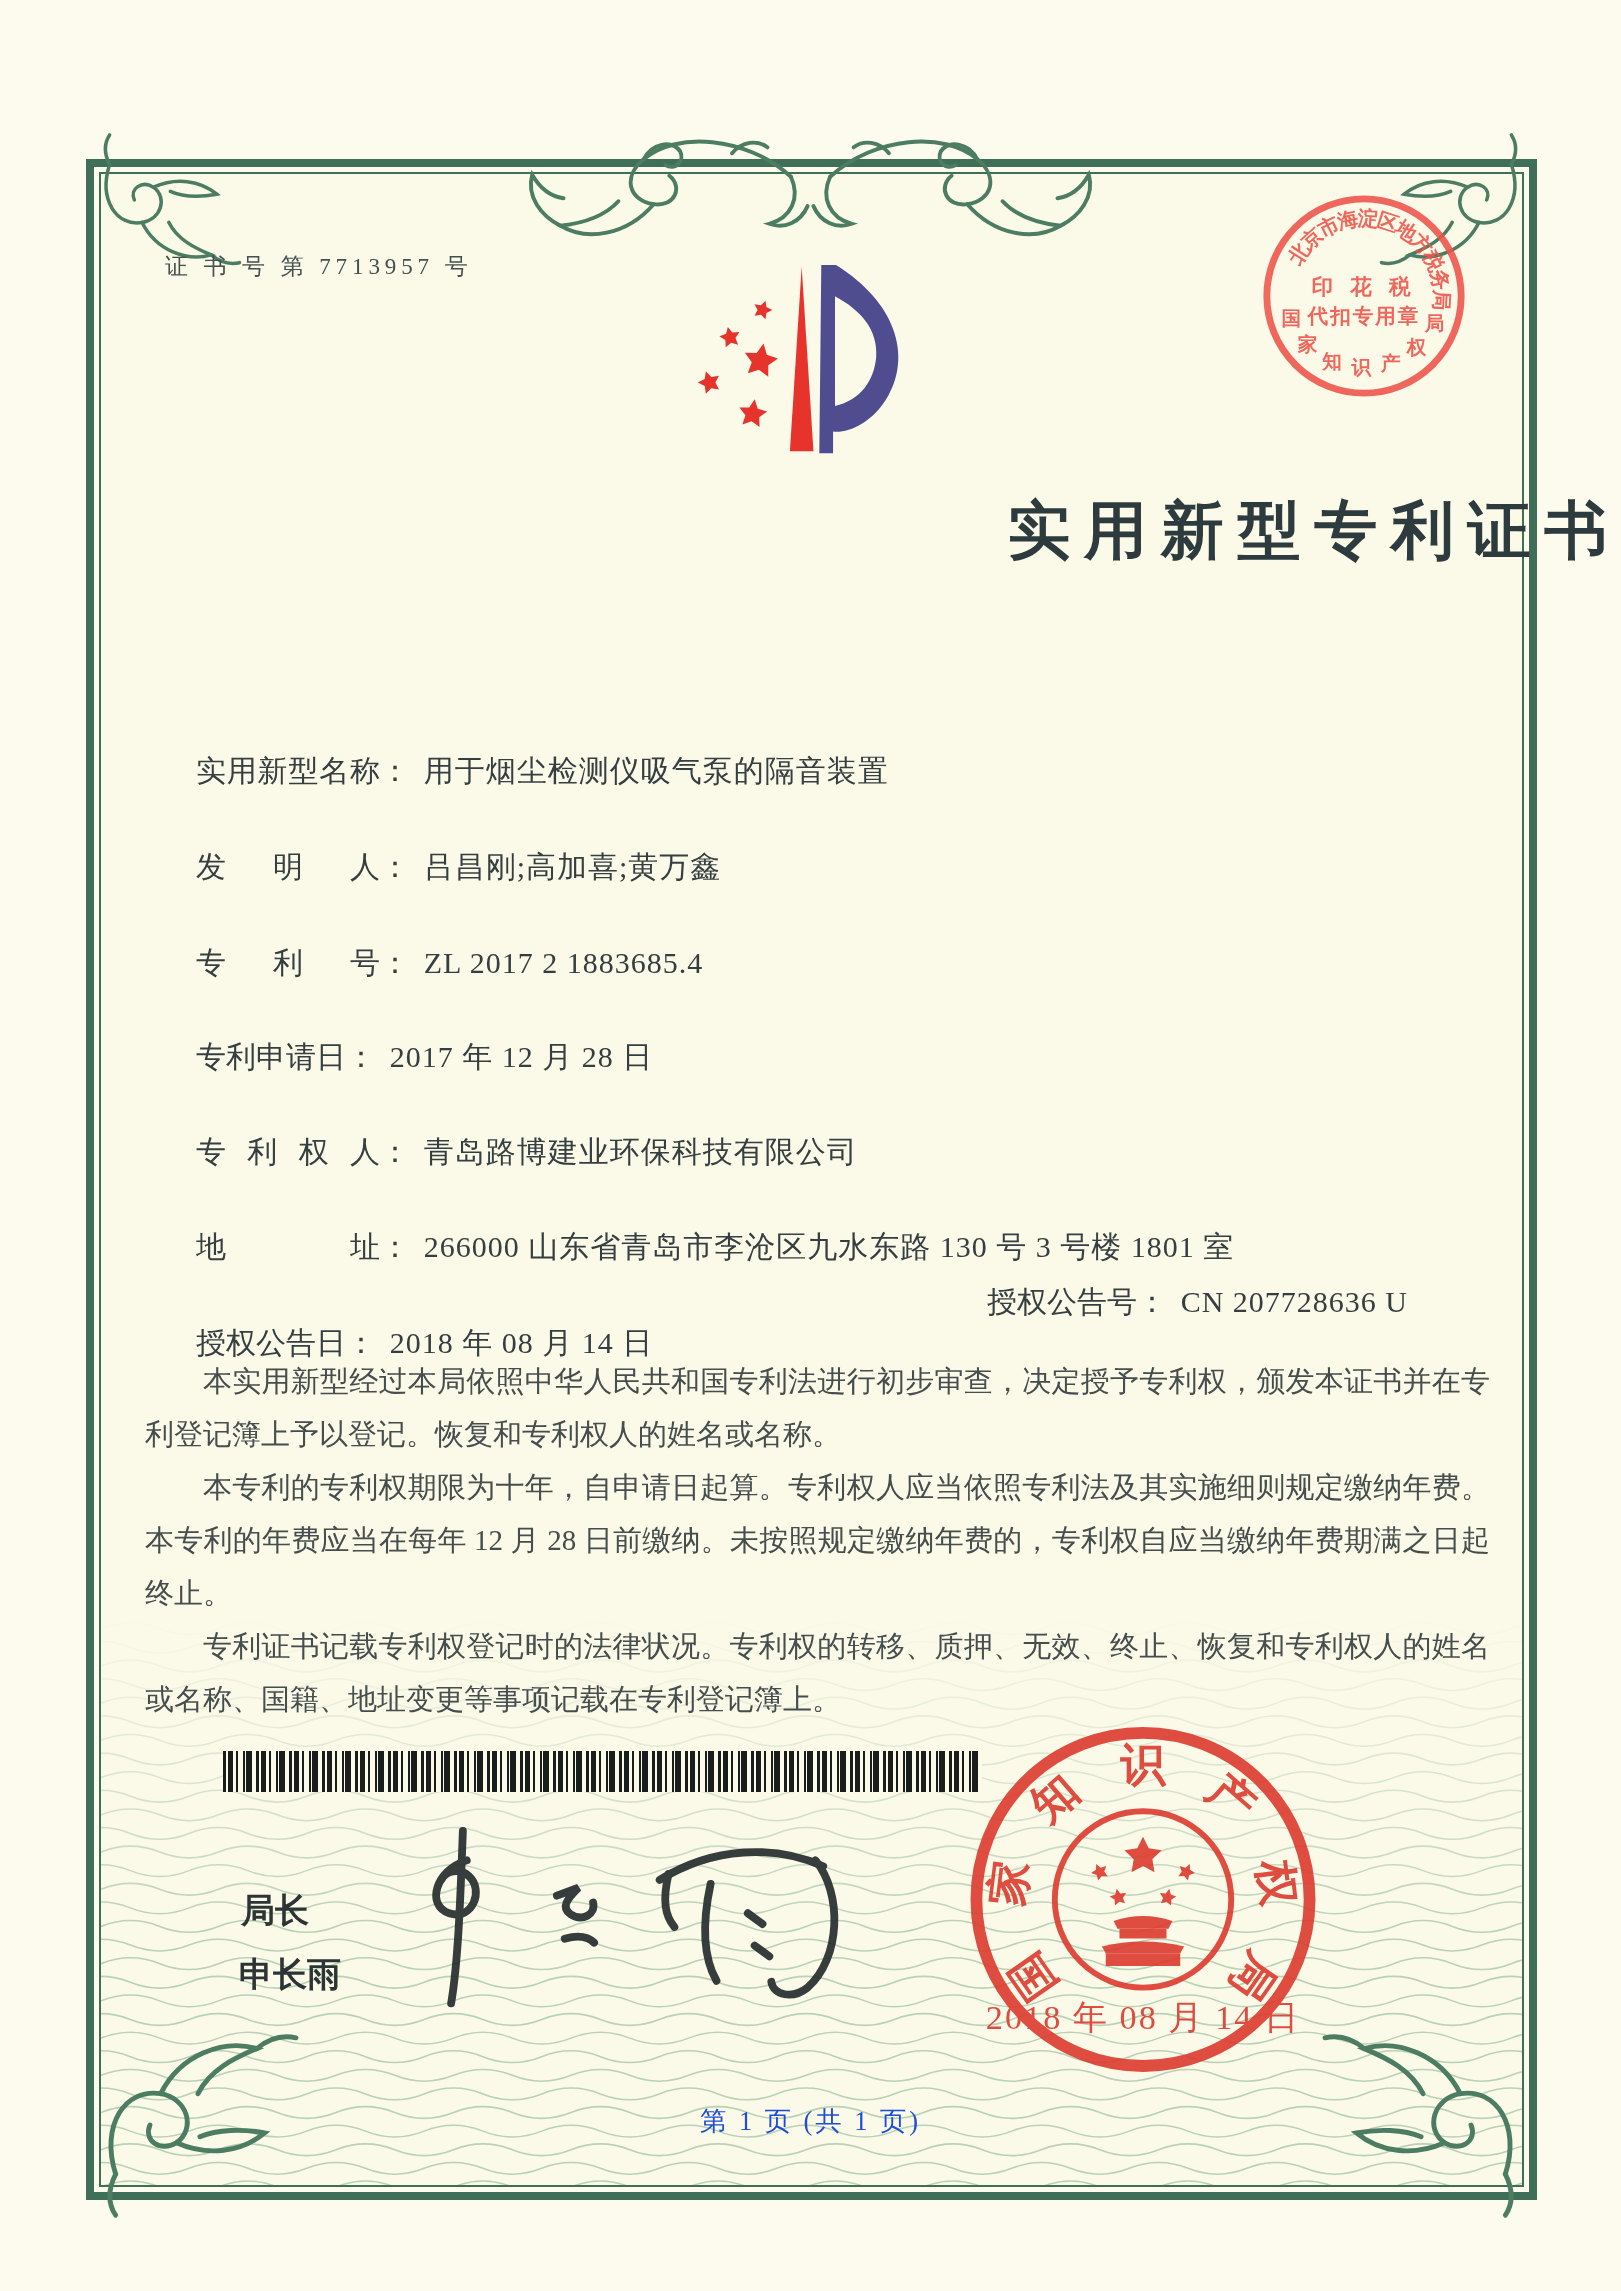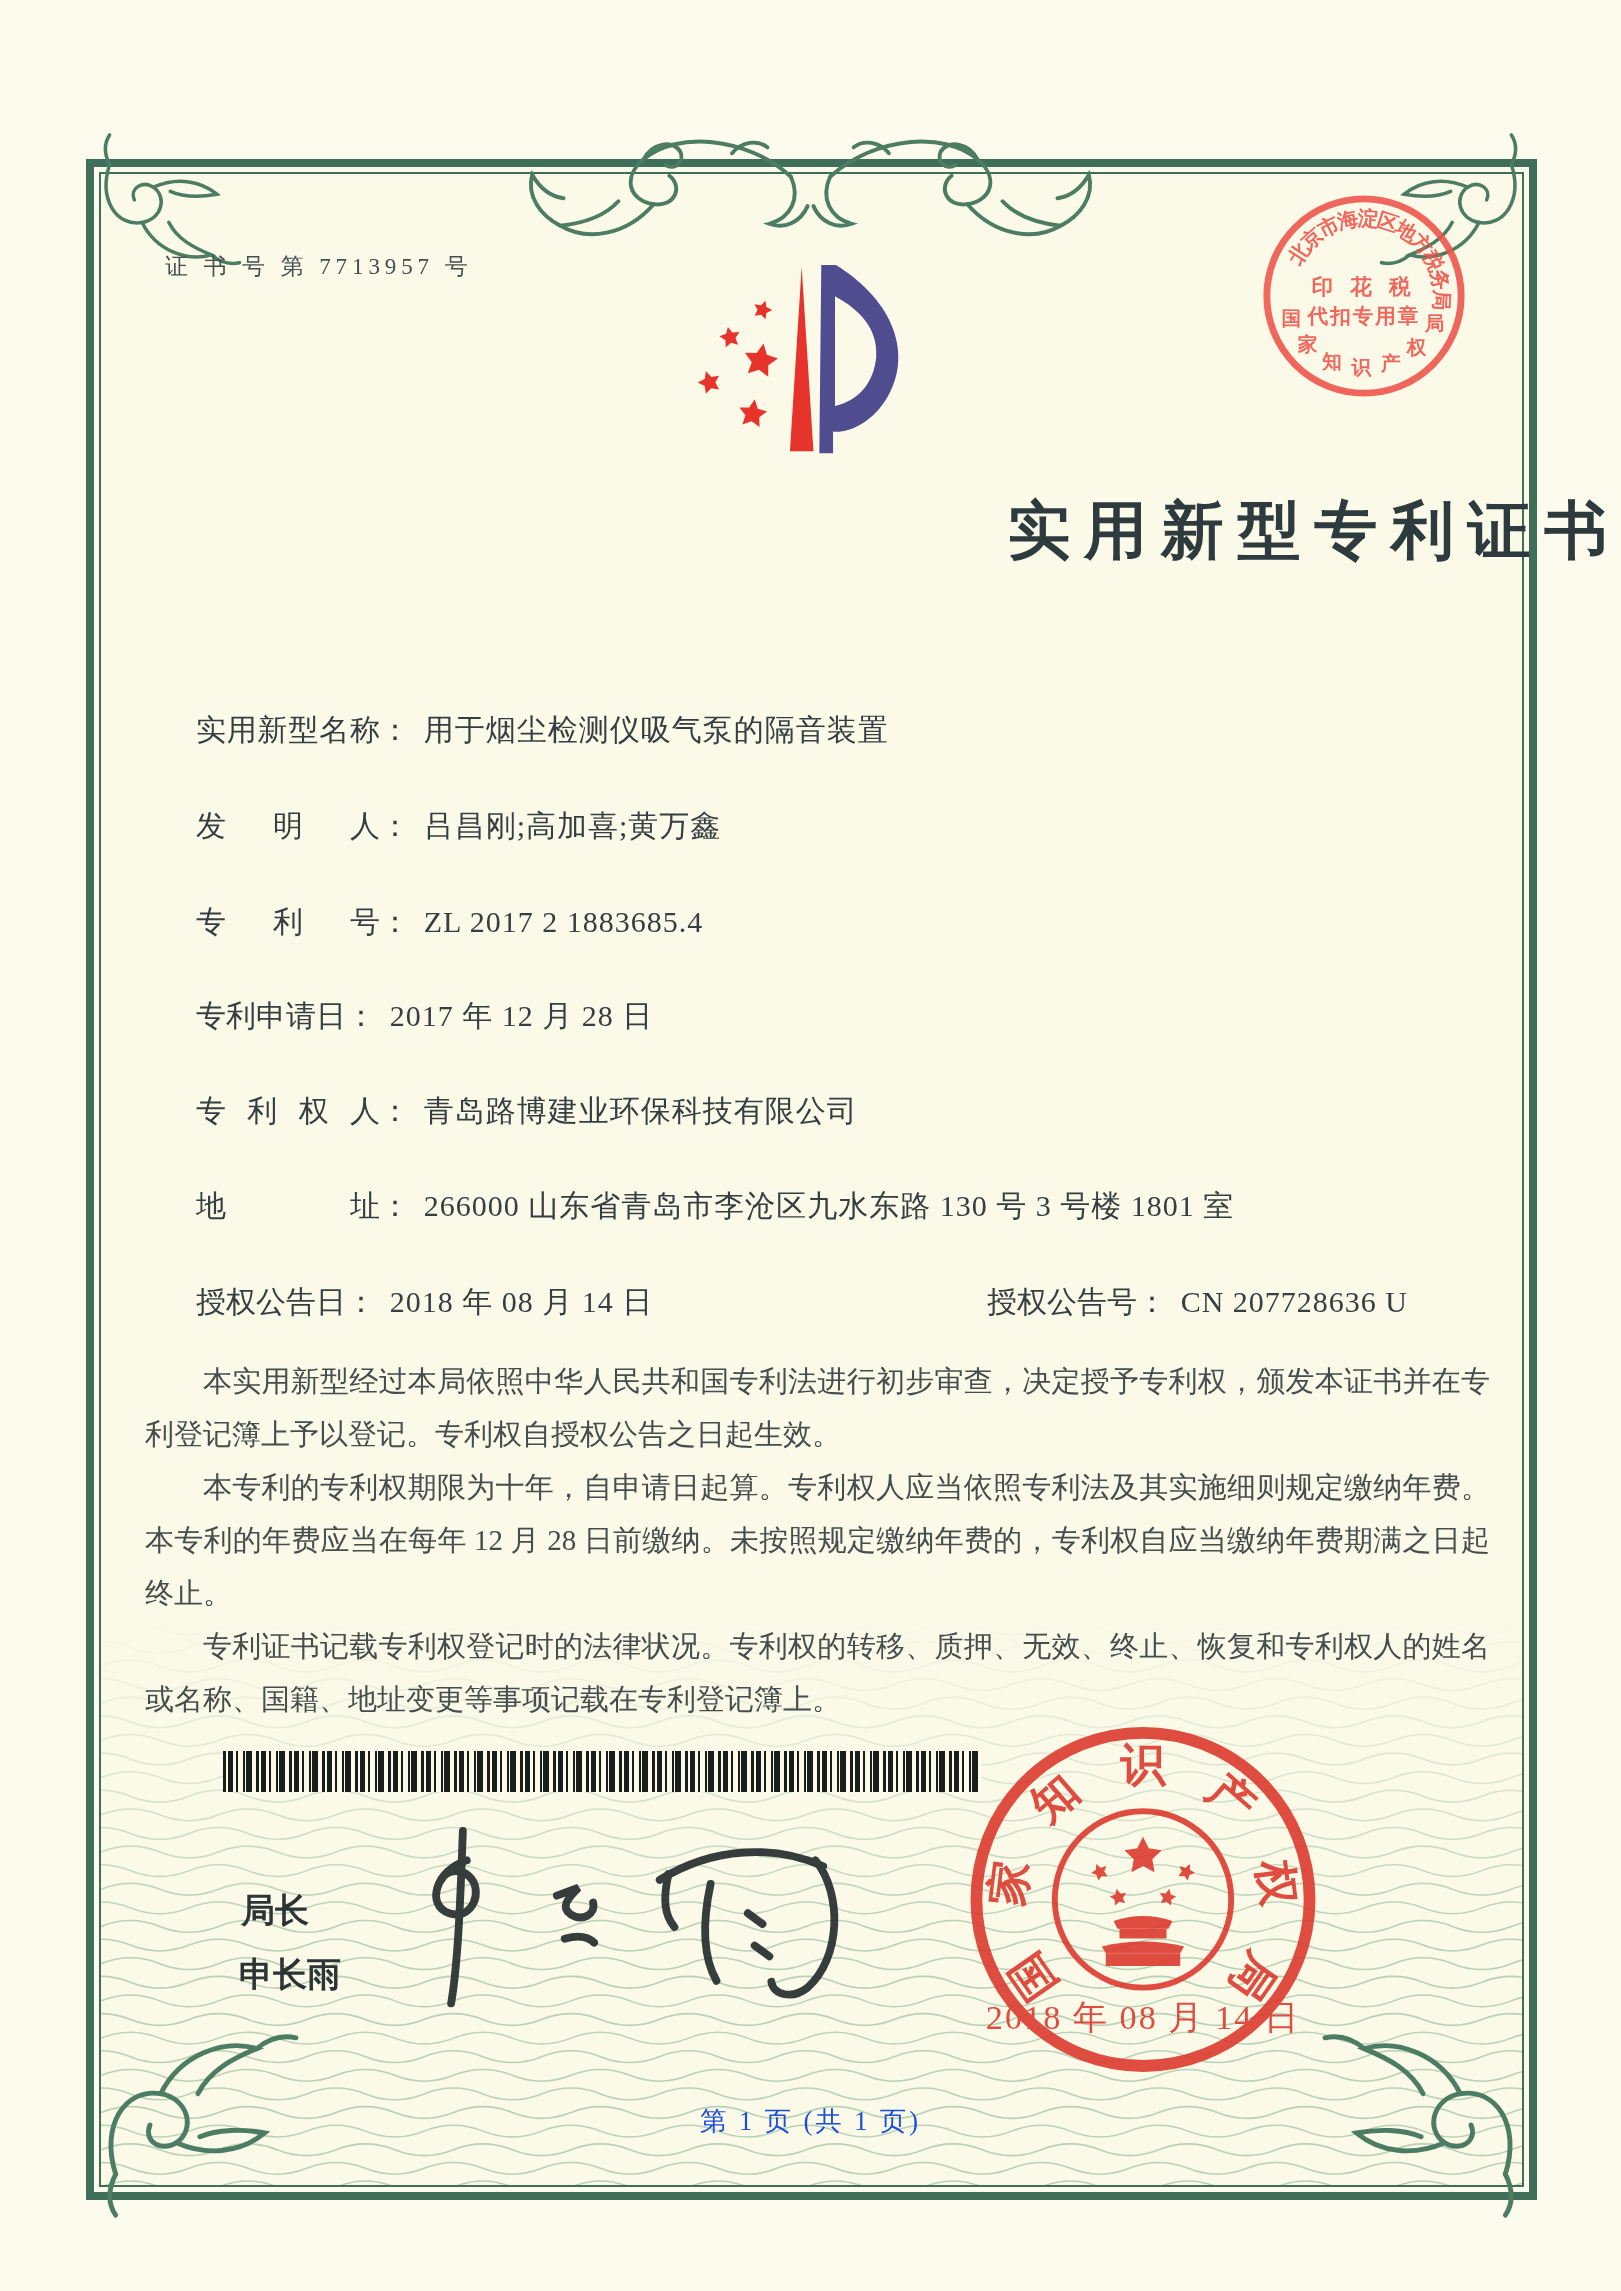--- a/index.html
+++ b/index.html
@@ -12,21 +12,21 @@
                border:2px solid #3f6f58;background:#fbf9e8;overflow:hidden;}
   .waves{position:absolute;left:0;right:0;bottom:0;height:568px;}
   .deco{position:absolute;z-index:1;pointer-events:none;}
   
   .abs{position:absolute;z-index:2;}
   .cert-no{left:165px;top:251px;font-size:23px;letter-spacing:4.9px;color:#44504f;}
   .logo{left:676px;top:259px;z-index:2;}
   .title{left:0;top:488px;width:100%;text-align:right;font-size:63px;font-weight:700;
          color:#2d3a3e;letter-spacing:13.7px;}
   .frow{left:196px;width:1304px;font-size:30px;color:#353e40;white-space:nowrap;}
-  .flabel{display:inline-block;width:184px;text-align:justify;text-align-last:justify;vertical-align:bottom;}
+  .flabel{display:inline-block;width:184px;text-align:justify;text-align-last:justify;vertical-align:bottom;margin-top:41px;}
   .flabel.plain{width:auto;text-align:left;text-align-last:auto;}
   .fcolon{display:inline-block;margin-right:13.7px;}
   .fvalue{letter-spacing:1px;}
   .grant-right{position:absolute;left:791px;top:0;white-space:nowrap;}
   .body-text{left:145px;top:1355px;width:1345px;font-size:29px;line-height:53px;
              color:#454d4d;text-align:justify;z-index:2;}
   .body-text p{margin:0;text-indent:2em;}
   .barcode{left:223px;top:1751px;width:759px;height:41px;z-index:2;
      background:repeating-linear-gradient(90deg,
        #191d1c 0 2.9px,#fbf9e8 2.9px 4.9px,#191d1c 4.9px 9.8px,#fbf9e8 9.8px 12.7px,
@@ -166,21 +166,21 @@
   </div>
 
   <div class="abs frow" style="top:1282px">
     <span class="flabel plain">授权公告日</span><span class="fcolon">：</span><span class="fvalue">2018 年 08 月 14 日</span>
     <span class="grant-right">
       <span>授权公告号</span><span class="fcolon">：</span><span class="fvalue">CN 207728636 U</span>
     </span>
   </div>
 
   <div class="abs body-text">
-    <p>本实用新型经过本局依照中华人民共和国专利法进行初步审查，决定授予专利权，颁发本证书并在专利登记簿上予以登记。专利权自授权公告之日起生效。</p>
+    <p>本实用新型经过本局依照中华人民共和国专利法进行初步审查，决定授予专利权，颁发本证书并在专利登记簿上予以登记。恢复和专利权人的姓名或名称。</p>
     <p>本专利的专利权期限为十年，自申请日起算。专利权人应当依照专利法及其实施细则规定缴纳年费。本专利的年费应当在每年 12 月 28 日前缴纳。未按照规定缴纳年费的，专利权自应当缴纳年费期满之日起终止。</p>
     <p>专利证书记载专利权登记时的法律状况。专利权的转移、质押、无效、终止、恢复和专利权人的姓名或名称、国籍、地址变更等事项记载在专利登记簿上。</p>
   </div>
 
   <div class="abs barcode"></div>
 
   <div class="abs director">局长</div>
   <div class="abs director-name">申长雨</div>
 
   <svg class="abs signature" width="470" height="211" viewBox="0 0 480 215">

